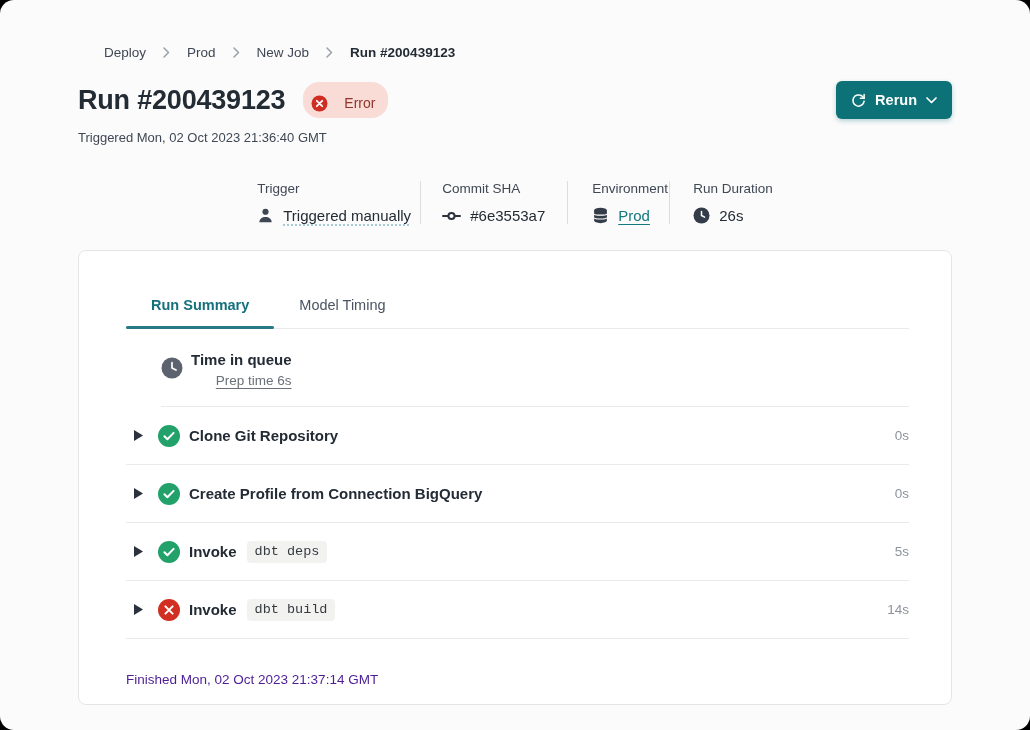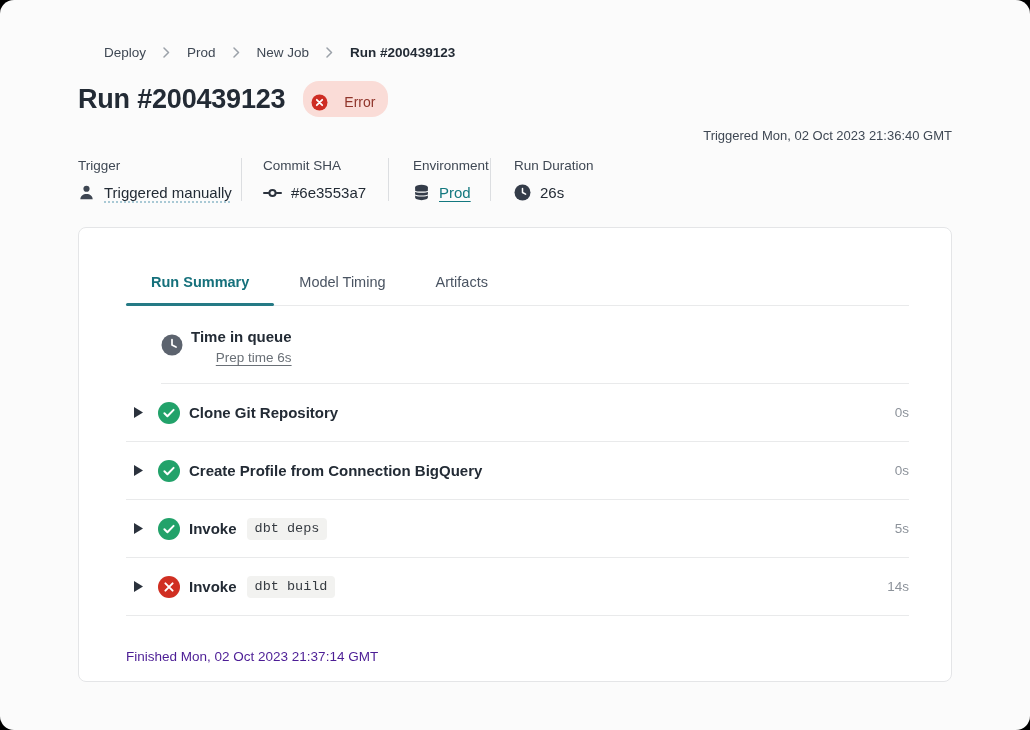--- a/index.html
+++ b/index.html
@@ -12,23 +12,23 @@
   .crumb-chev{display:flex;align-items:center;}
   
   .title-row{display:flex;align-items:center;justify-content:space-between;padding:0 78px;margin-top:21px;}
   .title-left{display:flex;align-items:center;}
   h1{font-size:27px;font-weight:700;margin:0;color:#232b35;letter-spacing:-.2px;}
   .badge{display:inline-flex;align-items:center;gap:16px;background:#fadcd7;border-radius:16px;height:30px;
     padding:6px 13px 0 8px;font-size:14px;color:#8f342a;margin-left:18px;}
   .rerun{display:flex;align-items:center;gap:9px;background:#0d7277;color:#fff;border:none;border-radius:6px;
     height:38px;padding:0 15px;font-size:14.5px;font-weight:700;cursor:pointer;
     font-family:"Liberation Sans",sans-serif;box-shadow:0 2px 5px rgba(13,114,119,.30);}
-  .triggered{padding:0 78px;margin-top:11px;font-size:13px;color:#3f4854;text-align:right;}
-  
-  .meta-row{display:flex;align-items:stretch;padding:0 78px;margin-top:15px;}
+  .triggered{padding:0 78px;margin-top:11px;font-size:13px;color:#3f4854;}
+  
+  .meta-row{display:flex;align-items:stretch;padding:0 78px;margin-top:36px;justify-content:center;}
   .meta-col{display:flex;flex-direction:column;gap:11px;}
   .meta-label{font-size:13.5px;color:#3f4854;}
   .meta-value{display:flex;align-items:center;gap:9px;font-size:15px;color:#232b35;}
   .vdiv{width:1px;background:#dcdee1;}
   .u-dotted{text-decoration:underline dotted #8fb9c9;text-underline-offset:4px;cursor:help;color:#232b35;}
   .env-link{color:#13787f;text-decoration:underline;text-underline-offset:3px;cursor:pointer;}
   
   .card{margin:26px 78px 0;background:#fff;border:1px solid #e4e5e7;border-radius:8px;
     padding:46px 42px 0 47px;height:455px;box-sizing:border-box;}
   .tabs-row{display:flex;border-bottom:1px solid #e9eaeb;}
@@ -84,20 +84,34 @@
       <span class="badge">
         <span style="display:flex;">
             <svg width="17" height="17" viewBox="0 0 17 17">
               <circle cx="8.5" cy="8.5" r="8" fill="#ce2d24"></circle>
               <path d="M5.8 5.8l5.4 5.4M11.2 5.8l-5.4 5.4" stroke="#fff" stroke-width="1.8" stroke-linecap="round"></path>
             </svg>
           </span>
         <span>Error</span>
       </span>
     </div>
+    <button class="rerun">
+      <span style="display:flex;">
+          <svg width="15" height="15" viewBox="0 0 24 24">
+            <path d="M21 2.5v6h-6" stroke="#fff" stroke-width="2.4" fill="none" stroke-linecap="round" stroke-linejoin="round"></path>
+            <path d="M21 13a9 9 0 1 1-3.2-7.9L21 8.5" stroke="#fff" stroke-width="2.4" fill="none" stroke-linecap="round"></path>
+          </svg>
+        </span>
+      <span>Rerun</span>
+      <span style="display:flex;">
+          <svg width="11" height="7" viewBox="0 0 11 7">
+            <path d="M1 1l4.5 4.5L10 1" stroke="#fff" stroke-width="1.7" fill="none" stroke-linecap="round" stroke-linejoin="round"></path>
+          </svg>
+        </span>
+    </button>
   </div>
 
   <div class="triggered">Triggered Mon, 02 Oct 2023 21:36:40 GMT</div>
 
   <div class="meta-row">
     <div class="meta-col" style="width:163px;">
       <span class="meta-label">Trigger</span>
       <span class="meta-value">
         <span style="display:flex;">
             <svg width="17" height="17" viewBox="0 0 16 16">
@@ -149,21 +163,20 @@
         <span>26s</span>
       </span>
     </div>
   </div>
 
   <section class="card">
 
     <div class="tabs-row">
       <div class="tab active">Run Summary</div>
       <div class="tab">Model Timing</div>
-      <div class="tab">Artifacts</div>
     </div>
 
     <div class="queue-row">
       <span style="display:flex;margin-top:6px;">
           <svg width="22" height="22" viewBox="0 0 22 22">
             <circle cx="11" cy="11" r="10.5" fill="#5c636e"></circle>
             <path d="M11 5.6v5.4l4 2" stroke="#fff" stroke-width="1.7" fill="none" stroke-linecap="round" stroke-linejoin="round"></path>
           </svg>
         </span>
       <span class="queue-text">

